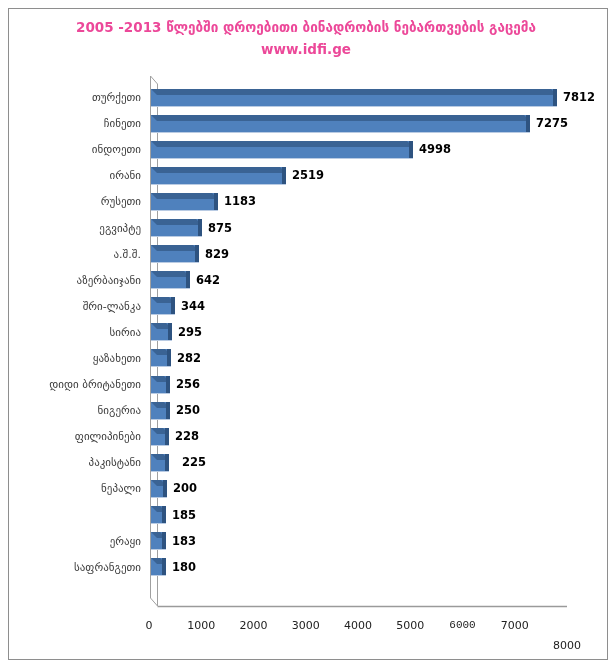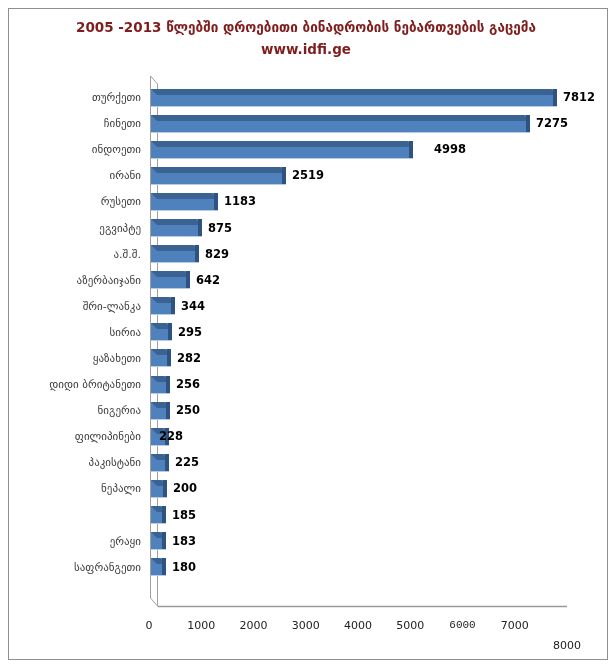--- a/index.html
+++ b/index.html
@@ -6,21 +6,21 @@
   .canvas{
     position:relative;width:612px;height:665px;background:#fff;overflow:hidden;
     font-family:"DejaVu Sans", sans-serif;
   }
   .frame{
     position:absolute;left:8px;top:8px;width:598px;height:650px;
     border:1px solid #8e8e8e;pointer-events:none;
   }
   .titlebox{
     position:absolute;left:0;top:16px;width:612px;text-align:center;
-    font-weight:bold;font-size:13.5px;color:#7f1d1d;line-height:22px;
+    font-weight:bold;font-size:13.5px;color:#ec4899;line-height:22px;
   }
   .axis-svg{position:absolute;left:0;top:0;pointer-events:none;}
   .rows{position:absolute;left:0;top:84px;width:612px;}
   .row{position:relative;height:26.1px;}
   .cat-label{
     position:absolute;left:0;top:50%;transform:translateY(-50%);
     width:141px;text-align:right;font-size:11px;color:#3c3c3c;white-space:nowrap;
   }
   .bar{
     position:absolute;left:151px;top:4.5px;height:17px;
@@ -83,21 +83,21 @@
           <div class="bar-cap"></div>
         </div>
         <div class="val-label" style="left: 536px;">7275</div>
       </div>
       <div class="row">
         <div class="cat-label">ინდოეთი</div>
         <div class="bar" style="width: 262px;">
           <div class="bar-top"></div>
           <div class="bar-cap"></div>
         </div>
-        <div class="val-label" style="left: 419px; margin-left: 15px;">4998</div>
+        <div class="val-label" style="left: 419px;">4998</div>
       </div>
       <div class="row">
         <div class="cat-label">ირანი</div>
         <div class="bar" style="width: 135px;">
           <div class="bar-top"></div>
           <div class="bar-cap"></div>
         </div>
         <div class="val-label" style="left: 292px;">2519</div>
       </div>
       <div class="row">
@@ -171,29 +171,29 @@
           <div class="bar-cap"></div>
         </div>
         <div class="val-label" style="left: 176px;">250</div>
       </div>
       <div class="row">
         <div class="cat-label">ფილიპინები</div>
         <div class="bar" style="width: 18px;">
           <div class="bar-top"></div>
           <div class="bar-cap"></div>
         </div>
-        <div class="val-label" style="left: 159px;">228</div>
+        <div class="val-label" style="left: 175px;">228</div>
       </div>
       <div class="row">
         <div class="cat-label">პაკისტანი</div>
         <div class="bar" style="width: 18px;">
           <div class="bar-top"></div>
           <div class="bar-cap"></div>
         </div>
-        <div class="val-label" style="left: 175px;">225</div>
+        <div class="val-label" style="left: 182px;">225</div>
       </div>
       <div class="row">
         <div class="cat-label">ნეპალი</div>
         <div class="bar" style="width: 16px;">
           <div class="bar-top"></div>
           <div class="bar-cap"></div>
         </div>
         <div class="val-label" style="left: 173px;">200</div>
       </div>
       <div class="row">

